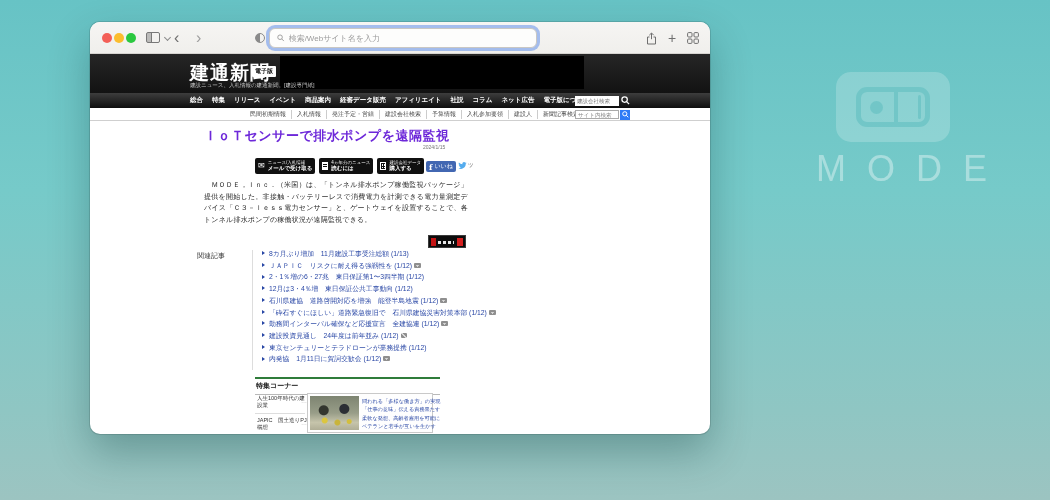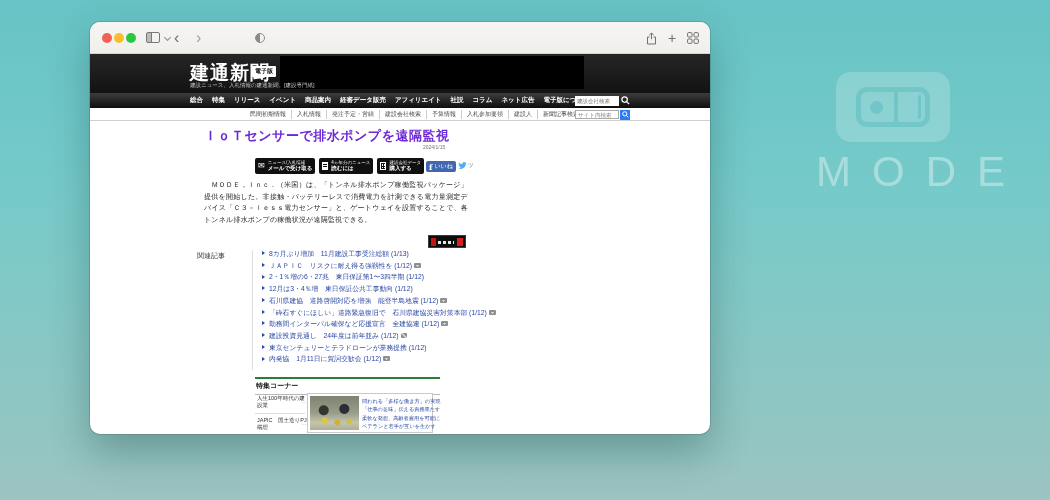--- a/index.html
+++ b/index.html
@@ -13,21 +13,21 @@
   .wm-logo { position:absolute; left:836px; top:72px; width:114px; height:70px;
     border-radius:15px; background:rgba(255,255,255,0.20); }
   .wm-switch { position:absolute; left:20px; top:15px; width:74px; height:40px;
     border:5px solid rgba(109,196,198,0.85); border-radius:11px; }
   .wm-switch .knob { position:absolute; left:9px; top:9px; width:13px; height:13px;
     border-radius:50%; background:rgba(109,196,198,0.85); }
   .wm-switch .divider { position:absolute; left:33px; top:0; width:4px; height:100%;
     background:rgba(109,196,198,0.85); }
   .wm-switch .bar { position:absolute; right:4px; top:3px; width:3px; height:24px;
     border-radius:2px; background:rgba(109,196,198,0.85); }
-  .wm-text { position:absolute; left:816px; top:148px; font-size:42px; font-weight:300;
+  .wm-text { position:absolute; left:816px; top:148px; font-size:36px; font-weight:300;
     letter-spacing:21px; color:rgba(255,255,255,0.38); }
 
   
   .window { position:absolute; left:90px; top:22px; width:620px; height:412px;
     background:#fff; border-radius:10px; overflow:hidden;
     box-shadow:0 18px 40px rgba(0,45,45,.30), 0 0 0 1px rgba(0,0,0,.12); }
 
   
   .toolbar { position:absolute; left:0; top:0; width:100%; height:32px;
     background:linear-gradient(#f6f5f3,#f0efec); border-bottom:1px solid #d6d4d0; }
@@ -175,20 +175,27 @@
 
     <div class="toolbar">
       <div class="light red"></div>
       <div class="light yellow"></div>
       <div class="light green"></div>
       <div class="sidebar-ico"></div>
       <div class="chev-down"></div>
       <div class="nav-arrow back">‹</div>
       <div class="nav-arrow fwd">›</div>
       <div class="shield-ico"></div>
+      <div class="urlbar">
+        <svg width="8" height="8" viewBox="0 0 10 10">
+            <circle cx="4" cy="4" r="3" fill="none" stroke="#9a9a9a" stroke-width="1.2"></circle>
+            <line x1="6.2" y1="6.2" x2="9" y2="9" stroke="#9a9a9a" stroke-width="1.2"></line>
+          </svg>
+        <input type="text" placeholder="検索/Webサイト名を入力" style="">
+      </div>
       <div class="tb-right">
         <svg class="share-ico" width="11" height="13" viewBox="0 0 11 13">
             <g fill="none" stroke="#6f6f6f" stroke-width="1">
               <path d="M5.5 1.2v6"></path>
               <path d="M3.3 3.2 5.5 1l2.2 2.2"></path>
               <path d="M3.5 5H1.5v7h8V5H7.5"></path>
             </g>
           </svg>
         <span class="plus-ico">+</span>
         <svg class="grid-ico" width="12" height="12" viewBox="0 0 12 12">

